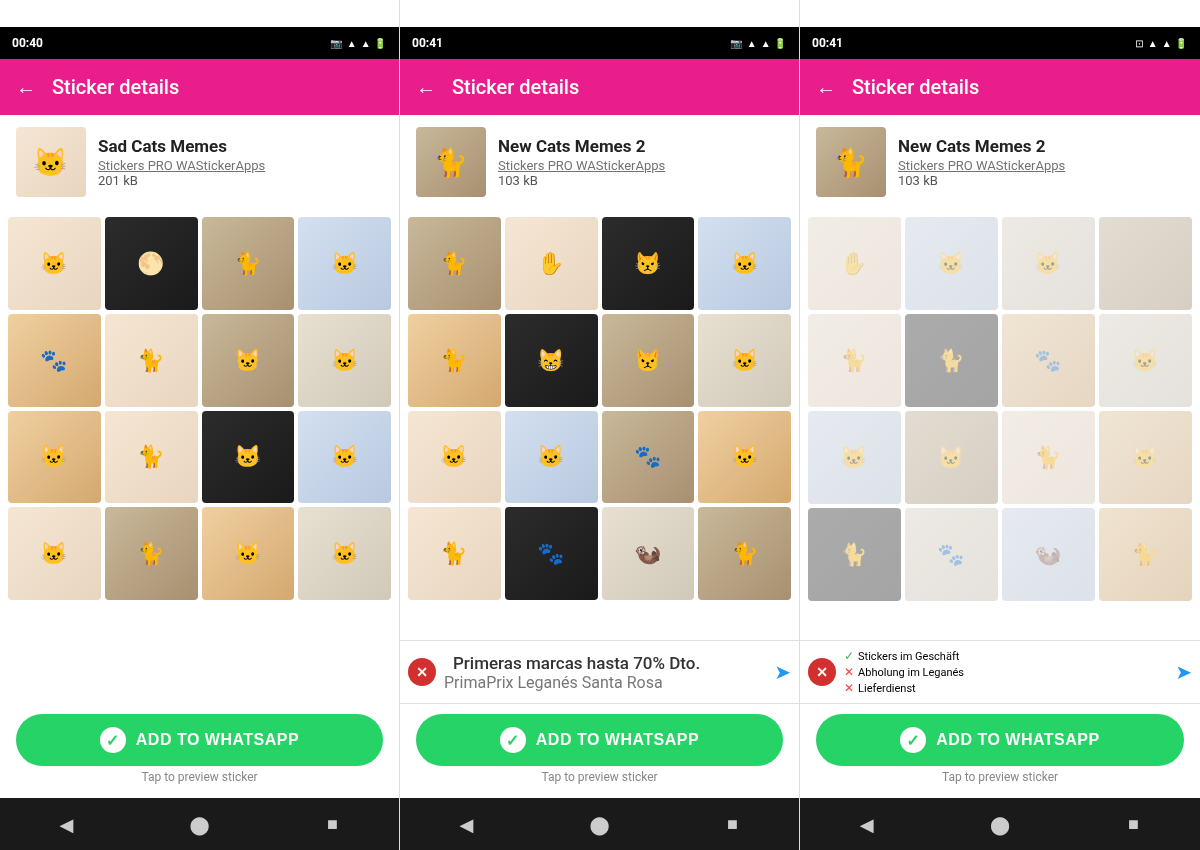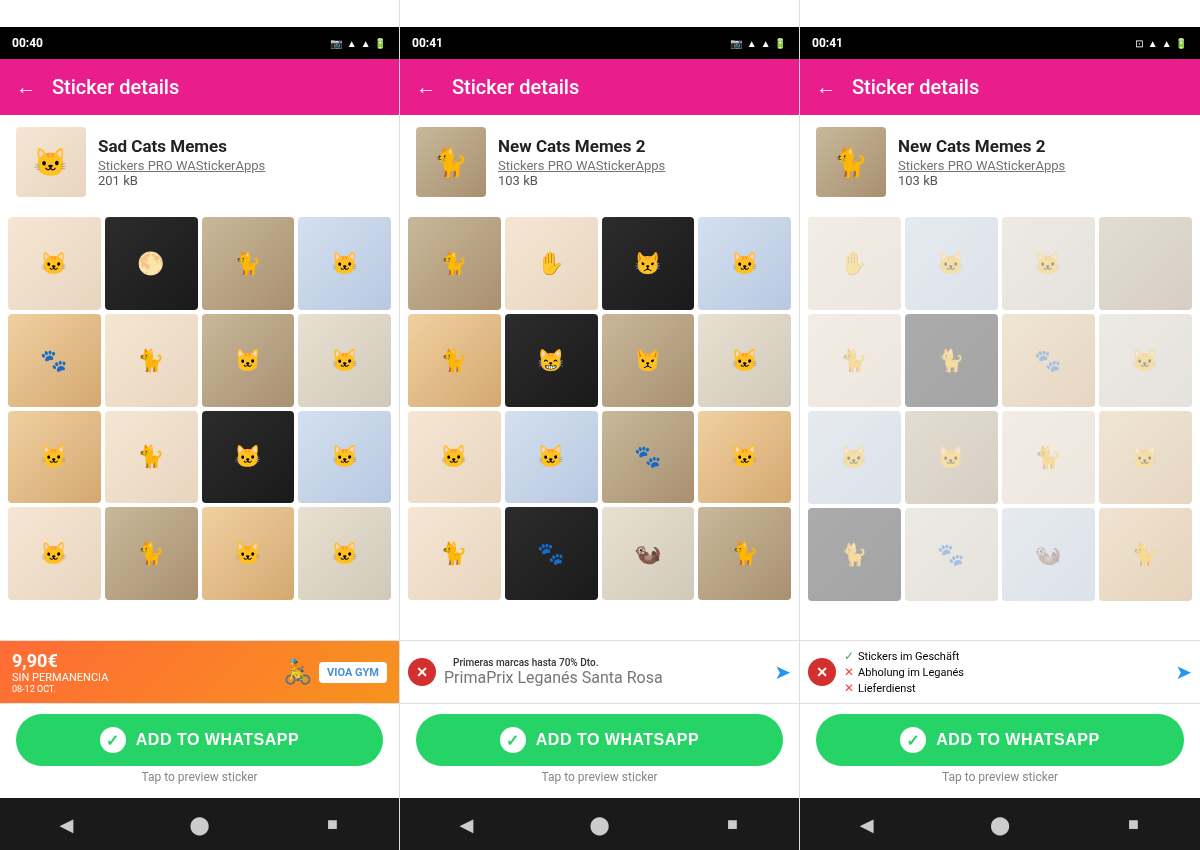--- a/index.html
+++ b/index.html
@@ -205,21 +205,21 @@
       border-radius: 50%;
       display: flex;
       align-items: center;
       justify-content: center;
       color: #fff;
       font-size: 14px;
       font-weight: bold;
       flex-shrink: 0;
     }
     .ad-text2 {
-      font-size: 10px;
+      font-size: 17px;
       color: #333;
       font-weight: 500;
       padding-left: 9px;
     }
     .ad-sub2 {
       font-size: 16px;
       color: #777;
     }
     .ad-forward {
       margin-left: auto;
@@ -401,33 +401,20 @@
         <div class="sticker-cell-img cat-sticker-3">🐈</div>
       </div>
     <div class="sticker-cell">
         <div class="sticker-cell-img cat-sticker-5">🐱</div>
       </div>
     <div class="sticker-cell">
         <div class="sticker-cell-img cat-sticker-6">🐱</div>
       </div>
   </div>
 
-  <div class="ad-banner">
-    <div class="ad-content-1" style="width:100%;height:100%;">
-      <div class="ad-text-group">
-        <span class="ad-price">9,90€</span>
-        <span class="ad-subtitle">SIN PERMANENCIA</span>
-        <span style="font-size:9px;color:#fff;">08-12 OCT.</span>
-      </div>
-      <div style="display:flex;align-items:center;gap:6px;">
-        <span style="font-size:24px;">🚴</span>
-        <span class="ad-logo">VIOA GYM</span>
-      </div>
-    </div>
-  </div>
 
   <div class="add-btn-area">
     <button class="add-whatsapp-btn">
       <div class="wa-icon">✓</div>
       <span class="add-btn-label">ADD TO WHATSAPP</span>
     </button>
     <div class="tap-preview">Tap to preview sticker</div>
   </div>
 
   <div class="bottom-nav">

